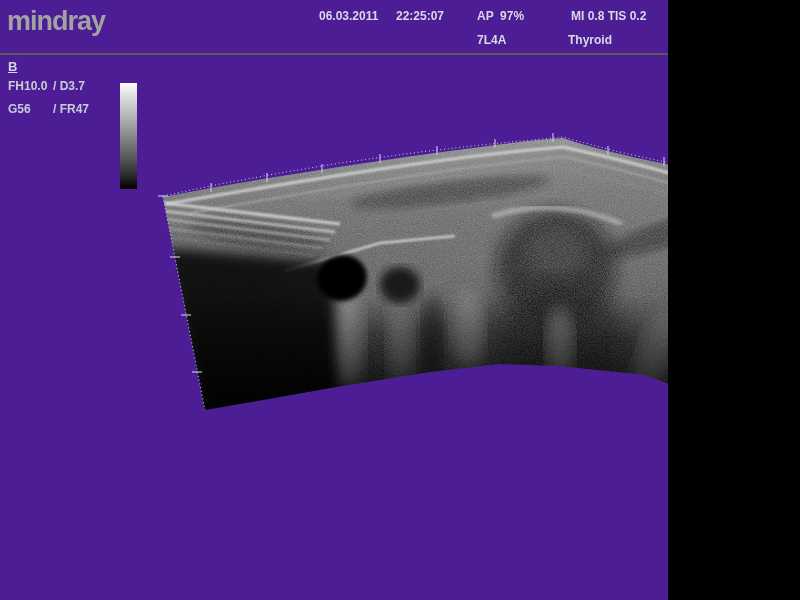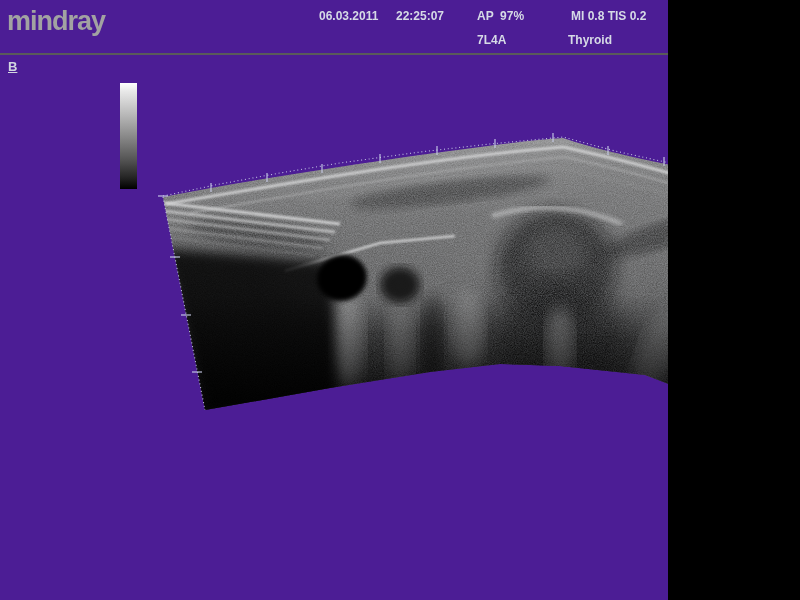--- a/index.html
+++ b/index.html
@@ -40,20 +40,28 @@
   <div class="logo">mindray</div>
   <div class="txt hdr-date">06.03.2011</div>
   <div class="txt hdr-time">22:25:07</div>
   <div class="txt hdr-ap">AP  97%</div>
   <div class="txt hdr-mi">MI 0.8 TIS 0.2</div>
   <div class="txt hdr-probe">7L4A</div>
   <div class="txt hdr-preset">Thyroid</div>
   <div class="divider"></div>
 
   <div class="txt mode-label">B</div>
+  <div class="param-row pr0">
+    <span class="p-name">FH10.0</span>
+    <span class="p-val">/ D3.7</span>
+  </div>
+  <div class="param-row pr1">
+    <span class="p-name">G56</span>
+    <span class="p-val">/ FR47</span>
+  </div>
   <div class="graybar"></div>
 
   <svg class="us-svg" width="800" height="600" viewBox="0 0 800 600">
     <defs>
       <clipPath id="usClip">
         <path d="M163,197 C240,182 330,168 420,155 C470,148 530,140 563,138
                  C600,151 650,161 700,171 C735,181 770,197 800,217
                  L800,430 L766,426 L700,396 L645,375 L560,366 L500,364
                  L430,372 L330,388 L205,410 Z"></path>
       </clipPath>

